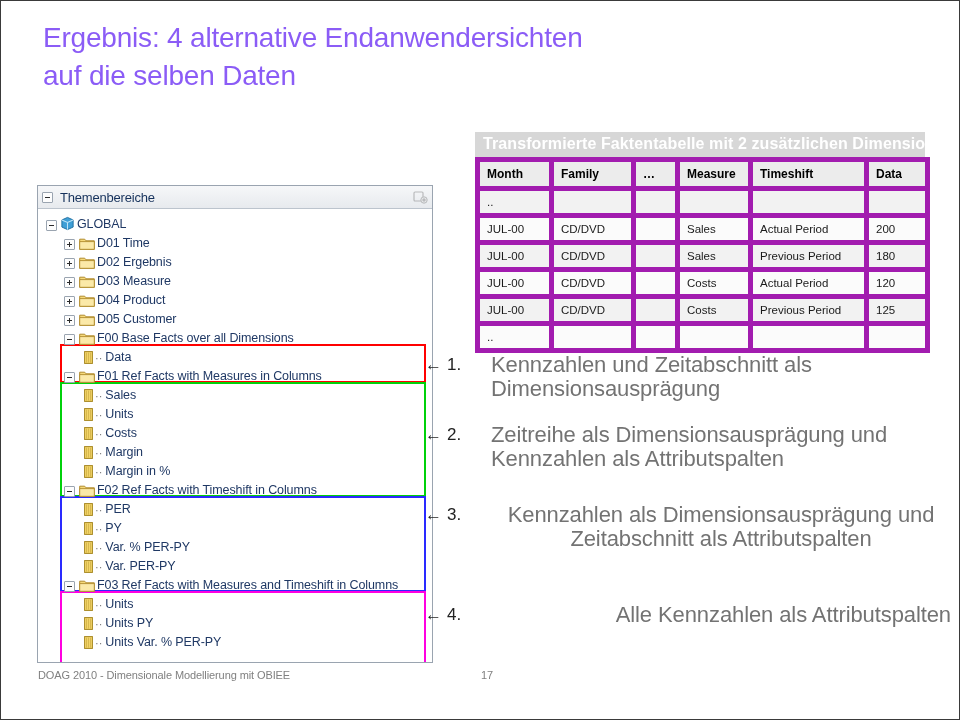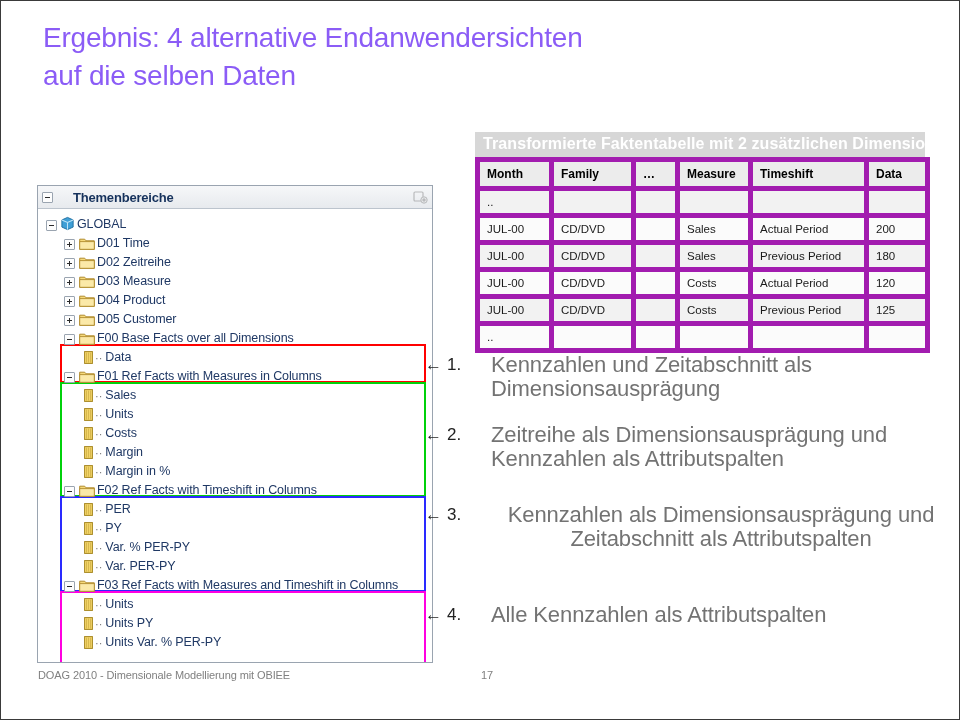--- a/index.html
+++ b/index.html
@@ -92,23 +92,23 @@
     overflow: hidden;
   }
   #tree-header {
     display: flex; align-items: center;
     height: 23px;
     background: linear-gradient(#f6f7f9, #e7eaee);
     border-bottom: 1px solid #bcc4cd;
     padding: 0 4px;
   }
   #tree-header .hdr-title {
-    font-size: 13px; font-weight: bold;
+    font-size: 13px; font-weight: normal;
     color: #16325c;
-    margin-left: 20px;
+    margin-left: 7px;
     letter-spacing: -0.2px;
   }
   #tree-header .hdr-spacer { flex: 1; }
   #tree-header .hdr-icon {
     width: 16px; height: 16px;
     opacity: .35;
     display: block;
   }
 
   .expander {
@@ -342,21 +342,21 @@
               <path d="M0.7 4.6h14.6v7.7H0.7z" fill="#fbe9a8" stroke="#b08b2e" stroke-width="0.9"></path>
             </svg></span>
           <span class="lbl">D01 Time</span>
         </div>
         <div class="tnode lvl1">
           <span class="expander plus"></span>
           <span class="folder-ico"><svg viewBox="0 0 16 13" width="16" height="13">
               <path d="M0.7 2.2h5l1.3 1.6h8.3v8.5H0.7z" fill="#f6d97a" stroke="#b08b2e" stroke-width="1"></path>
               <path d="M0.7 4.6h14.6v7.7H0.7z" fill="#fbe9a8" stroke="#b08b2e" stroke-width="0.9"></path>
             </svg></span>
-          <span class="lbl">D02 Zeitreihe</span>
+          <span class="lbl">D02 Ergebnis</span>
         </div>
         <div class="tnode lvl1">
           <span class="expander plus"></span>
           <span class="folder-ico"><svg viewBox="0 0 16 13" width="16" height="13">
               <path d="M0.7 2.2h5l1.3 1.6h8.3v8.5H0.7z" fill="#f6d97a" stroke="#b08b2e" stroke-width="1"></path>
               <path d="M0.7 4.6h14.6v7.7H0.7z" fill="#fbe9a8" stroke="#b08b2e" stroke-width="0.9"></path>
             </svg></span>
           <span class="lbl">D03 Measure</span>
         </div>
         <div class="tnode lvl1">
@@ -526,21 +526,21 @@
       <span class="txt" style="width:455px;">Zeitreihe als Dimensionsausprägung und Kennzahlen als Attributspalten</span>
     </div>
     <div class="point" id="point-3">
       <span class="arrow">←</span>
       <span class="num">3.</span>
       <span class="txt" style="width:460px;text-align:center;">Kennzahlen als Dimensionsausprägung und Zeitabschnitt als Attributspalten</span>
     </div>
     <div class="point" id="point-4">
       <span class="arrow">←</span>
       <span class="num">4.</span>
-      <span class="txt" style="width:460px;">Alle Kennzahlen als Attributspalten</span>
+      <span class="txt" style="width:460px;text-align:right;">Alle Kennzahlen als Attributspalten</span>
     </div>
   </div>
 
   <div id="footer">
     <span id="footer-text">DOAG 2010 - Dimensionale Modellierung mit OBIEE</span>
     <span id="footer-page">17</span>
   </div>
 
 </div>
 

